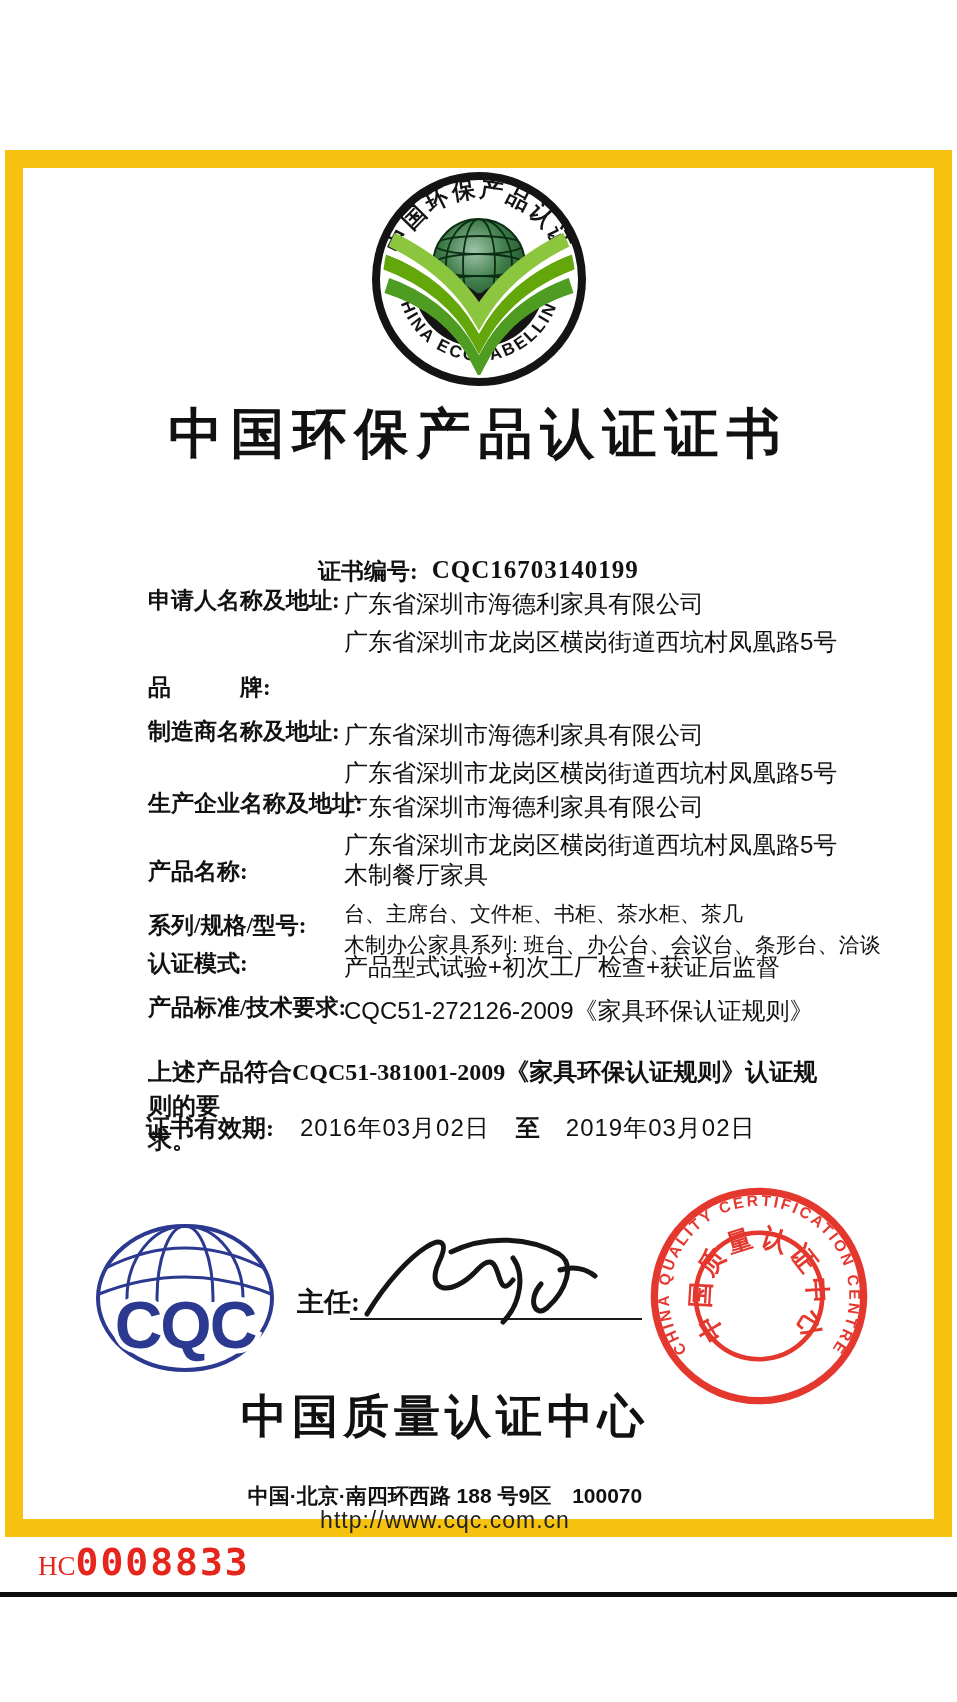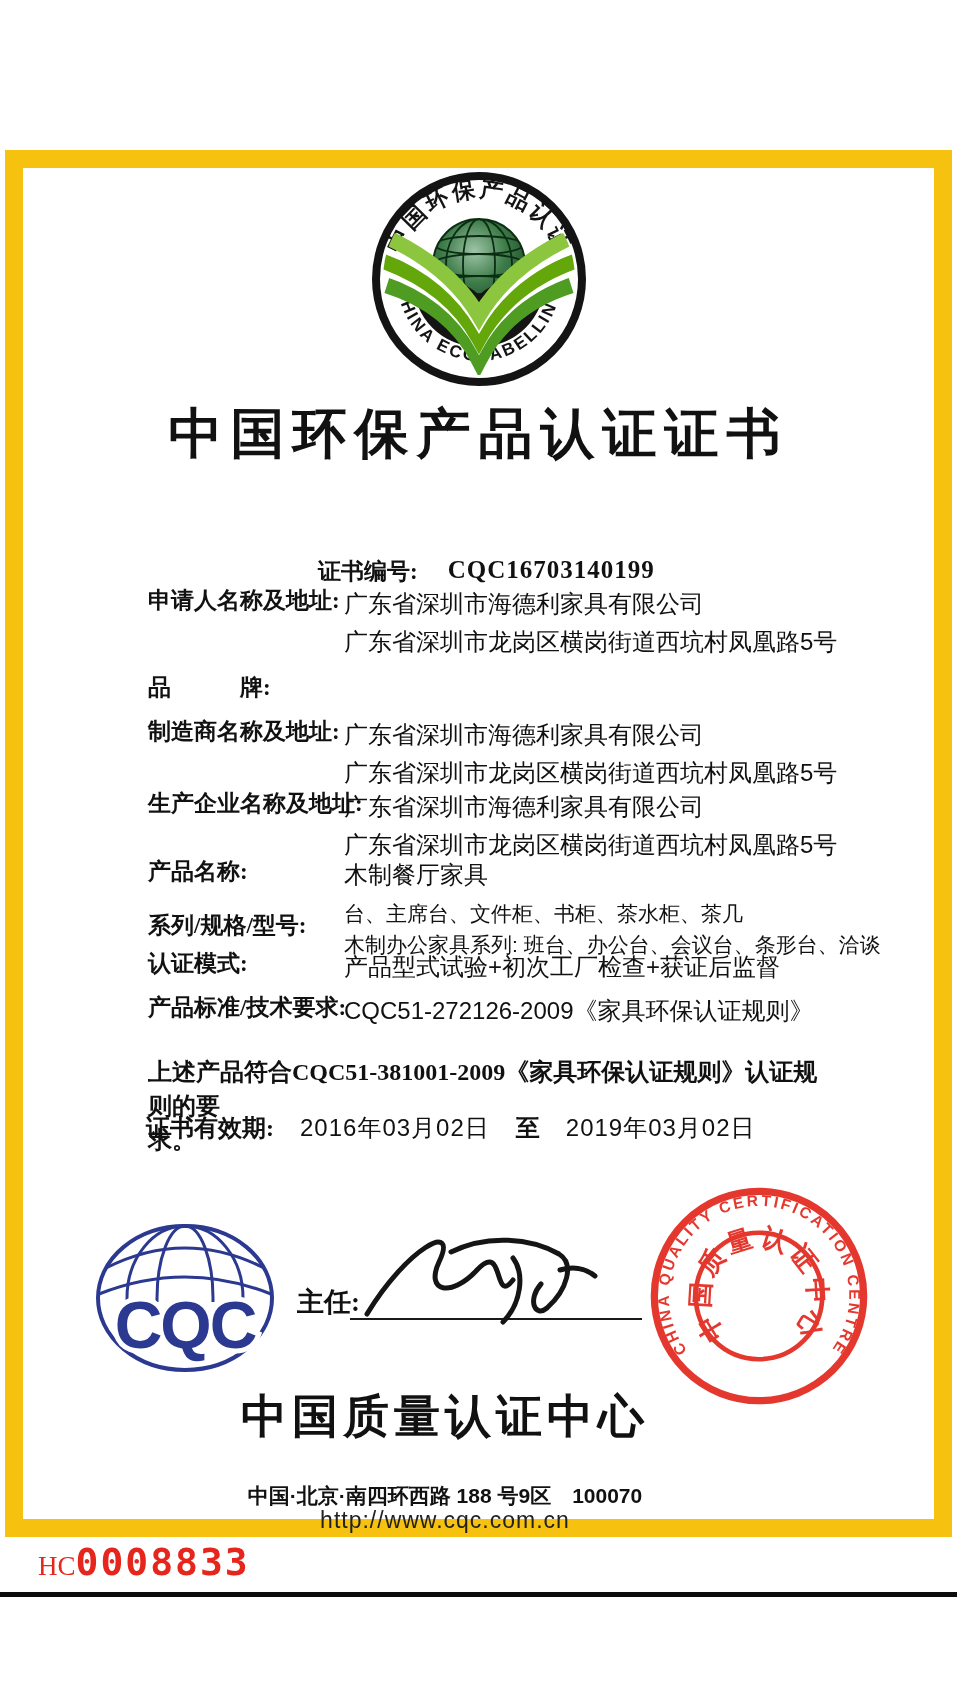--- a/index.html
+++ b/index.html
@@ -3,21 +3,21 @@
 <meta charset="utf-8">
 <style>
   html,body{margin:0;padding:0;background:#ffffff;}
   .page{position:relative;width:957px;height:1702px;background:#ffffff;overflow:hidden;
         font-family:"Liberation Sans",sans-serif;color:#111;}
   .frame{position:absolute;left:5px;top:150px;width:911px;height:1351px;
          border:18px solid #F6C10F;background:transparent;}
   .abs{position:absolute;}
   .title{left:0;top:398px;width:957px;text-align:center;font-size:54px;font-weight:800;
          letter-spacing:8px;font-family:"Liberation Sans",sans-serif;}
-  .certline{left:318px;top:556px;font-size:25px;display:flex;gap:30px;}
+  .certline{left:318px;top:556px;font-size:25px;display:flex;gap:14px;}
   .certline .lab{font-family:"Liberation Serif",serif;font-weight:700;}
   .certline .num{font-family:"Liberation Serif",serif;font-weight:600;letter-spacing:1px;}
   .lab{font-family:"Liberation Serif",serif;font-weight:700;font-size:23px;white-space:nowrap;}
   .row .lab{position:absolute;left:148px;top:0;}
   .row .val{position:absolute;left:344px;top:0;width:575px;font-size:24px;line-height:38px;
             font-family:"Liberation Sans",sans-serif;}
   .row{position:absolute;left:0;top:0;width:957px;}
   .val-sm{font-size:21px !important;line-height:31px !important;}
   .statement{left:148px;top:1030px;width:680px;font-size:24px;line-height:34px;
              font-family:"Liberation Serif",serif;font-weight:600;margin-top:25px;}

